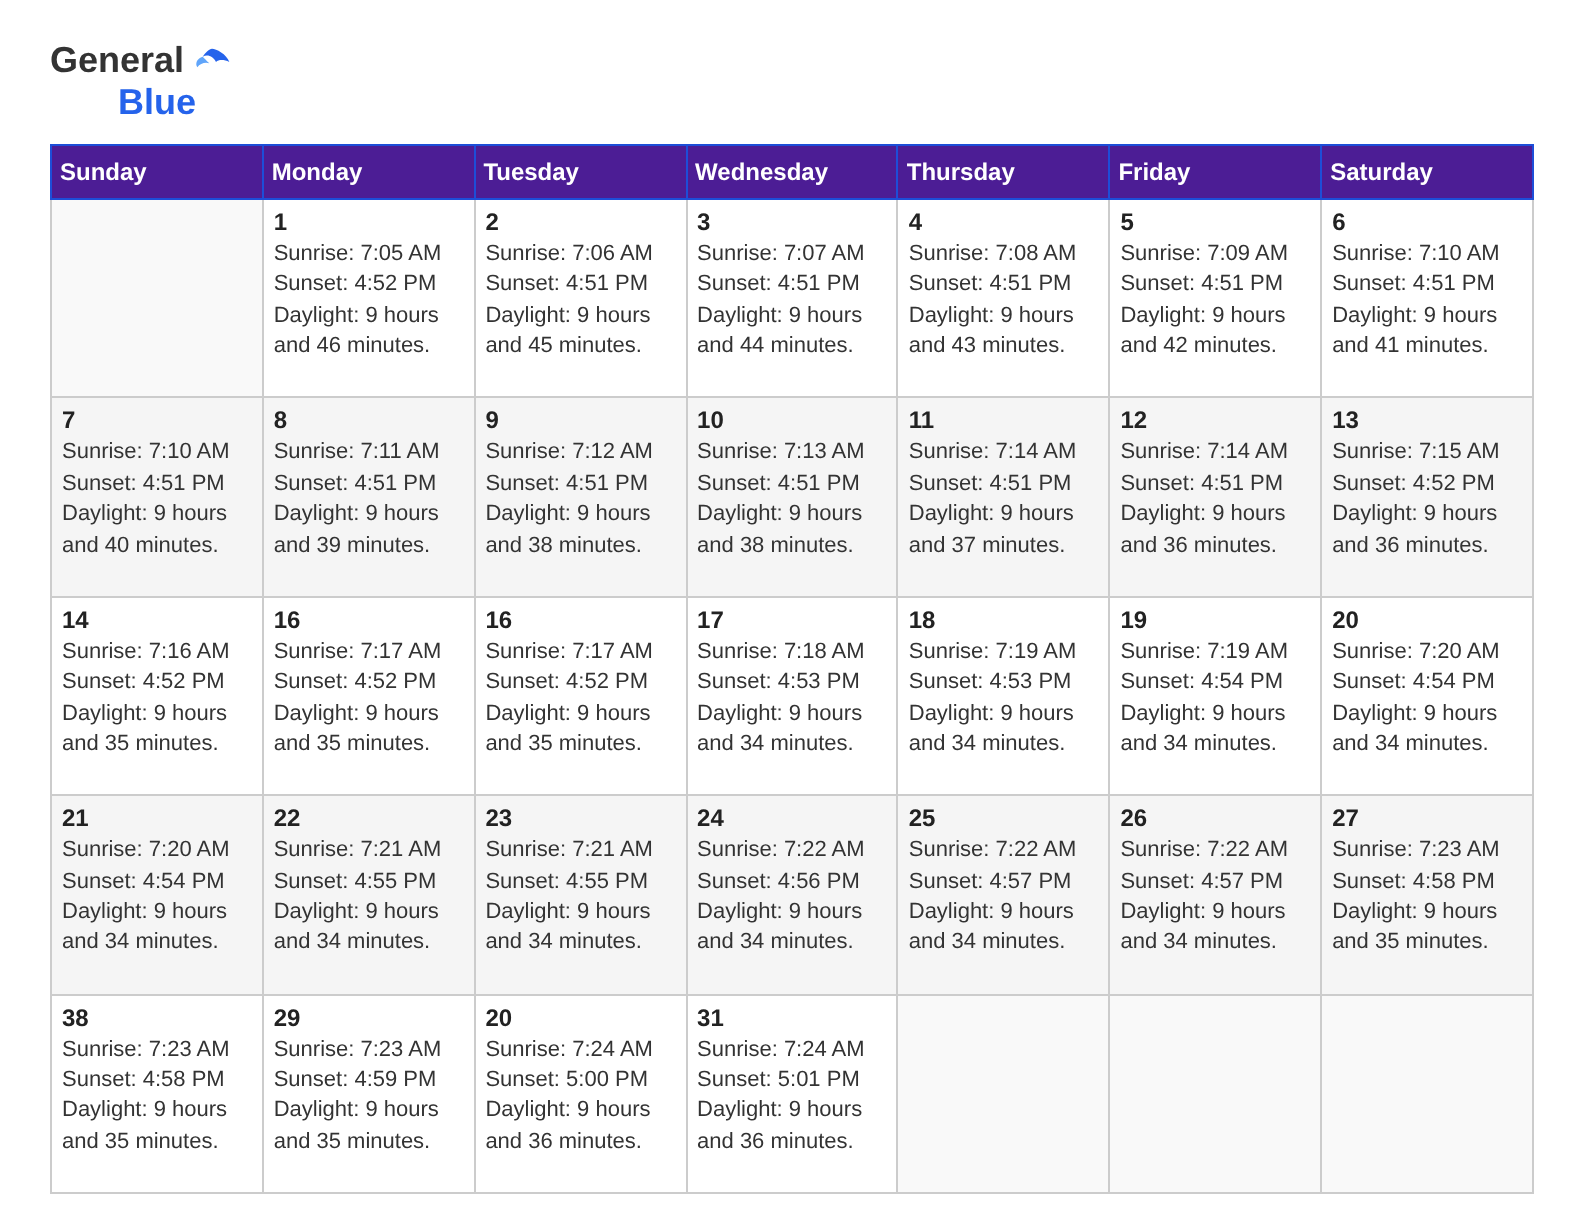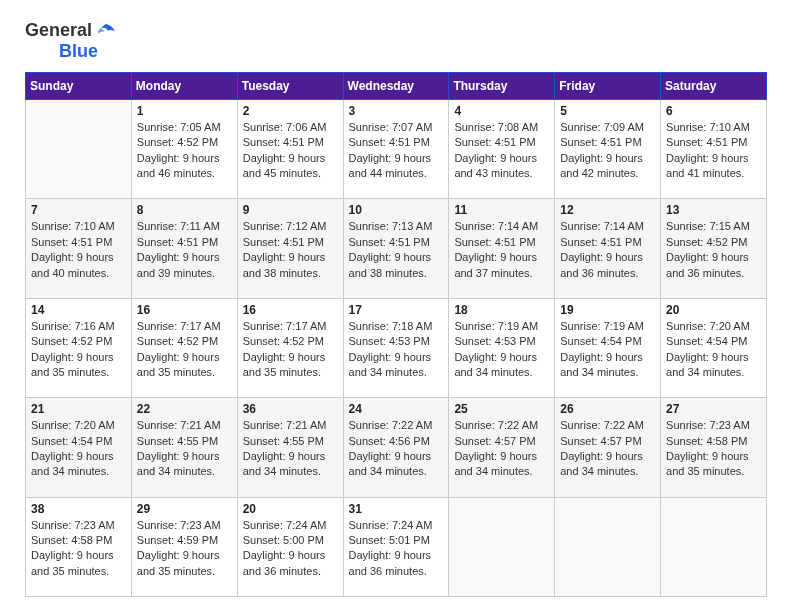--- a/index.html
+++ b/index.html
@@ -228,21 +228,21 @@
         <tr class="row-alt">
           <td>
             <span class="day-num">21</span>
             <div class="day-info">Sunrise: 7:20 AM<br>Sunset: 4:54 PM<br>Daylight: 9 hours<br>and 34 minutes.</div>
           </td>
           <td>
             <span class="day-num">22</span>
             <div class="day-info">Sunrise: 7:21 AM<br>Sunset: 4:55 PM<br>Daylight: 9 hours<br>and 34 minutes.</div>
           </td>
           <td>
-            <span class="day-num">36</span>
+            <span class="day-num">23</span>
             <div class="day-info">Sunrise: 7:21 AM<br>Sunset: 4:55 PM<br>Daylight: 9 hours<br>and 34 minutes.</div>
           </td>
           <td>
             <span class="day-num">24</span>
             <div class="day-info">Sunrise: 7:22 AM<br>Sunset: 4:56 PM<br>Daylight: 9 hours<br>and 34 minutes.</div>
           </td>
           <td>
             <span class="day-num">25</span>
             <div class="day-info">Sunrise: 7:22 AM<br>Sunset: 4:57 PM<br>Daylight: 9 hours<br>and 34 minutes.</div>
           </td>

